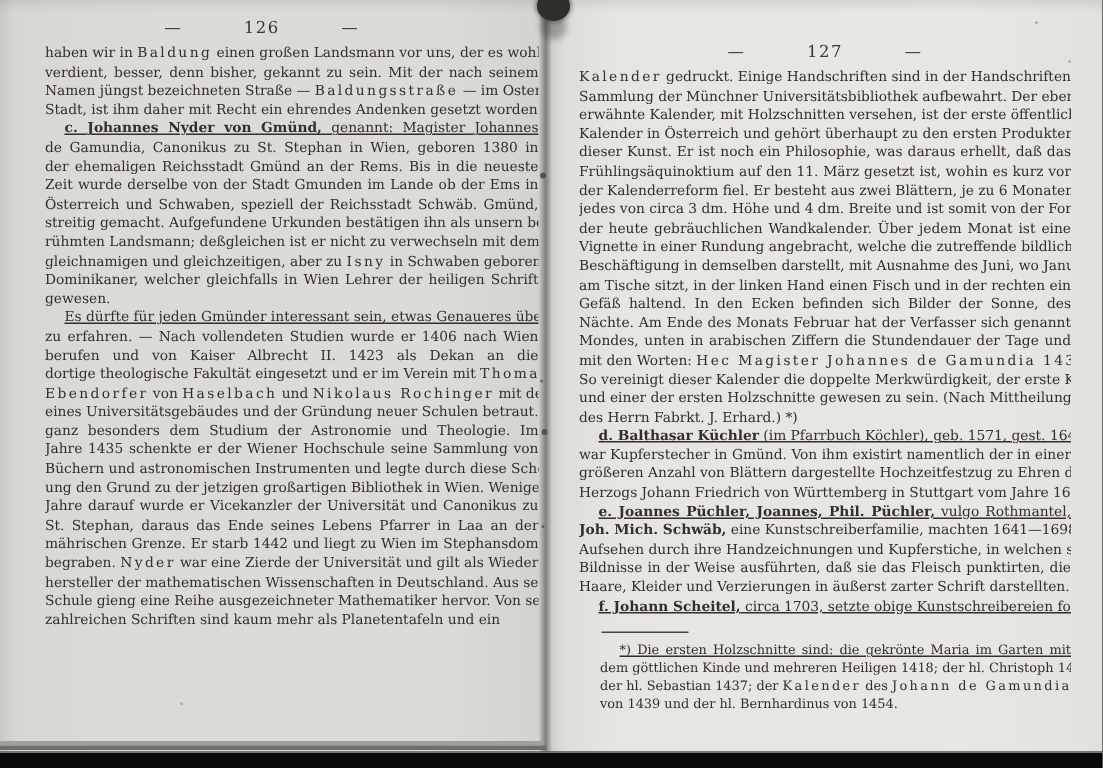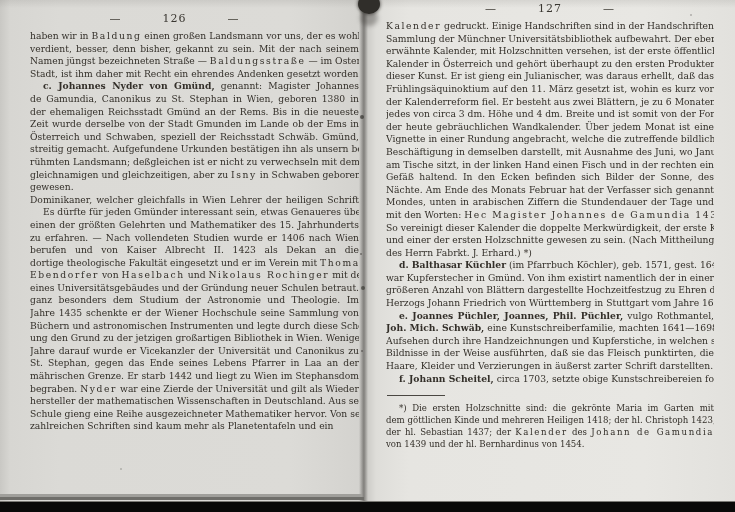--- a/index.html
+++ b/index.html
@@ -36,34 +36,34 @@
                690px 14px 0 0 rgba(45,43,39,.3),
                712px 40px 0 0 rgba(45,43,39,.25),
                684px 300px 0 0 rgba(45,43,39,.25),
                120px 468px 0 0 rgba(45,43,39,.25);}
   .edge-gray-1{position:absolute;left:0;top:494px;width:362px;height:3px;background:#a09f9b;}
   .edge-gray-2{position:absolute;left:0;top:497px;width:364px;height:3px;background:#6f6e6a;}
   .edge-black{position:absolute;left:0;top:501px;width:735px;height:11px;background:#090908;border-top:1px solid #7a7974;}
 
   .textblock{position:absolute;}
   .tb-left{left:30px;top:12px;width:329px;}
-  .tb-right{left:386px;top:2px;width:328px;}
+  .tb-right{left:386px;top:28px;width:328px;}
   .page-header{
     text-align:center;font-size:11px;letter-spacing:1px;word-spacing:16px;
     color:#3a3731;margin-bottom:5px;white-space:pre;
   }
   .tb-left .page-header{margin-right:40px;}
   .body-text{font-size:9.2px;line-height:12.6px;}
   .paragraph{margin:0;}
   .ln{white-space:nowrap;text-align:justify;text-align-last:justify;overflow:hidden;}
   .ln.lastline{text-align-last:left;}
-  .ln.firstline{text-indent:13px;}
+  .ln.firstline{text-indent:13px;text-decoration:underline;}
   .b{font-weight:bold;}
   .sp{letter-spacing:1.6px;}
-  .footnote{margin-top:10px;}
+  .footnote{margin-top:10px;margin-left:14px;}
   .footnote-rule{width:58px;height:1px;background:#4a4742;margin:0 0 7px 1px;}
   .footnote .body-text{font-size:8.6px;line-height:11.8px;}
 </style>
 </head>
 <body>
 
 <div class="scan-root">
 
   <div class="page page-left"></div>
   <div class="page page-right"></div>
@@ -79,55 +79,54 @@
         </div>
         <div class="paragraph">
           <div class="ln firstline"><span class="b">c. Johannes Nyder von Gmünd,</span> genannt: Magister Johannes</div>
           <div class="ln">de Gamundia, Canonikus zu St. Stephan in Wien, geboren 1380 in</div>
           <div class="ln">der ehemaligen Reichsstadt Gmünd an der Rems. Bis in die neueste</div>
           <div class="ln">Zeit wurde derselbe von der Stadt Gmunden im Lande ob der Ems in</div>
           <div class="ln">Österreich und Schwaben, speziell der Reichsstadt Schwäb. Gmünd,</div>
           <div class="ln">streitig gemacht. Aufgefundene Urkunden bestätigen ihn als unsern be-</div>
           <div class="ln">rühmten Landsmann; deßgleichen ist er nicht zu verwechseln mit dem</div>
           <div class="ln">gleichnamigen und gleichzeitigen, aber zu <span class="sp">Isny</span> in Schwaben geborenen</div>
+          <div class="ln">Dominikaner, welcher gleichfalls in Wien Lehrer der heiligen Schrift</div>
           <div class="ln lastline">gewesen.</div>
-          <div class="ln">Dominikaner, welcher gleichfalls in Wien Lehrer der heiligen Schrift</div>
         </div>
         <div class="paragraph">
           <div class="ln firstline">Es dürfte für jeden Gmünder interessant sein, etwas Genaueres über</div>
-          <div class="ln">einen der größten Gelehrten und Mathematiker des 15. Jahrhunderts</div>
           <div class="ln">zu erfahren. — Nach vollendeten Studien wurde er 1406 nach Wien</div>
           <div class="ln">berufen und von Kaiser Albrecht II. 1423 als Dekan an die</div>
           <div class="ln">dortige theologische Fakultät eingesetzt und er im Verein mit <span class="sp">Thomas</span></div>
           <div class="ln"><span class="sp">Ebendorfer</span> von <span class="sp">Haselbach</span> und <span class="sp">Nikolaus Rochinger</span> mit dem Bau</div>
           <div class="ln">eines Universitätsgebäudes und der Gründung neuer Schulen betraut.</div>
           <div class="ln">ganz besonders dem Studium der Astronomie und Theologie. Im</div>
           <div class="ln">Jahre 1435 schenkte er der Wiener Hochschule seine Sammlung von</div>
           <div class="ln">Büchern und astronomischen Instrumenten und legte durch diese Schenk-</div>
           <div class="ln">ung den Grund zu der jetzigen großartigen Bibliothek in Wien. Wenige</div>
           <div class="ln">Jahre darauf wurde er Vicekanzler der Universität und Canonikus zu</div>
-          <div class="ln">St. Stephan, gegen das Ende seines Lebens Pfarrer in Laa an der</div>
+          <div class="ln">St. Stephan, daraus das Ende seines Lebens Pfarrer in Laa an der</div>
           <div class="ln">mährischen Grenze. Er starb 1442 und liegt zu Wien im Stephansdom</div>
           <div class="ln">begraben. <span class="sp">Nyder</span> war eine Zierde der Universität und gilt als Wieder-</div>
           <div class="ln">hersteller der mathematischen Wissenschaften in Deutschland. Aus seiner</div>
           <div class="ln">Schule gieng eine Reihe ausgezeichneter Mathematiker hervor. Von seinen</div>
           <div class="ln lastline">zahlreichen Schriften sind kaum mehr als Planetentafeln und ein</div>
         </div>
       </div>
   </div>
 
   <div class="textblock tb-right">
     <div class="page-header">—  127  —</div>
     <div class="body-text">
         <div class="paragraph">
           <div class="ln"><span class="sp">Kalender</span> gedruckt. Einige Handschriften sind in der Handschriften-</div>
           <div class="ln">Sammlung der Münchner Universitätsbibliothek aufbewahrt. Der eben</div>
           <div class="ln">erwähnte Kalender, mit Holzschnitten versehen, ist der erste öffentliche</div>
           <div class="ln">Kalender in Österreich und gehört überhaupt zu den ersten Produkten</div>
-          <div class="ln">dieser Kunst. Er ist gieng ein Julianischer, was daraus erhellt, daß das</div>
+          <div class="ln">dieser Kunst. Er ist noch ein Philosophie, was daraus erhellt, daß das</div>
           <div class="ln">Frühlingsäquinoktium auf den 11. März gesetzt ist, wohin es kurz vor</div>
           <div class="ln">der Kalenderreform fiel. Er besteht aus zwei Blättern, je zu 6 Monaten,</div>
           <div class="ln">jedes von circa 3 dm. Höhe und 4 dm. Breite und ist somit von der Form</div>
           <div class="ln">der heute gebräuchlichen Wandkalender. Über jedem Monat ist eine</div>
           <div class="ln">Vignette in einer Rundung angebracht, welche die zutreffende bildliche</div>
           <div class="ln">Beschäftigung in demselben darstellt, mit Ausnahme des Juni, wo Janus</div>
           <div class="ln">am Tische sitzt, in der linken Hand einen Fisch und in der rechten ein</div>
           <div class="ln">Gefäß haltend. In den Ecken befinden sich Bilder der Sonne, des</div>
           <div class="ln">Nächte. Am Ende des Monats Februar hat der Verfasser sich genannt</div>
           <div class="ln">Mondes, unten in arabischen Ziffern die Stundendauer der Tage und</div>

